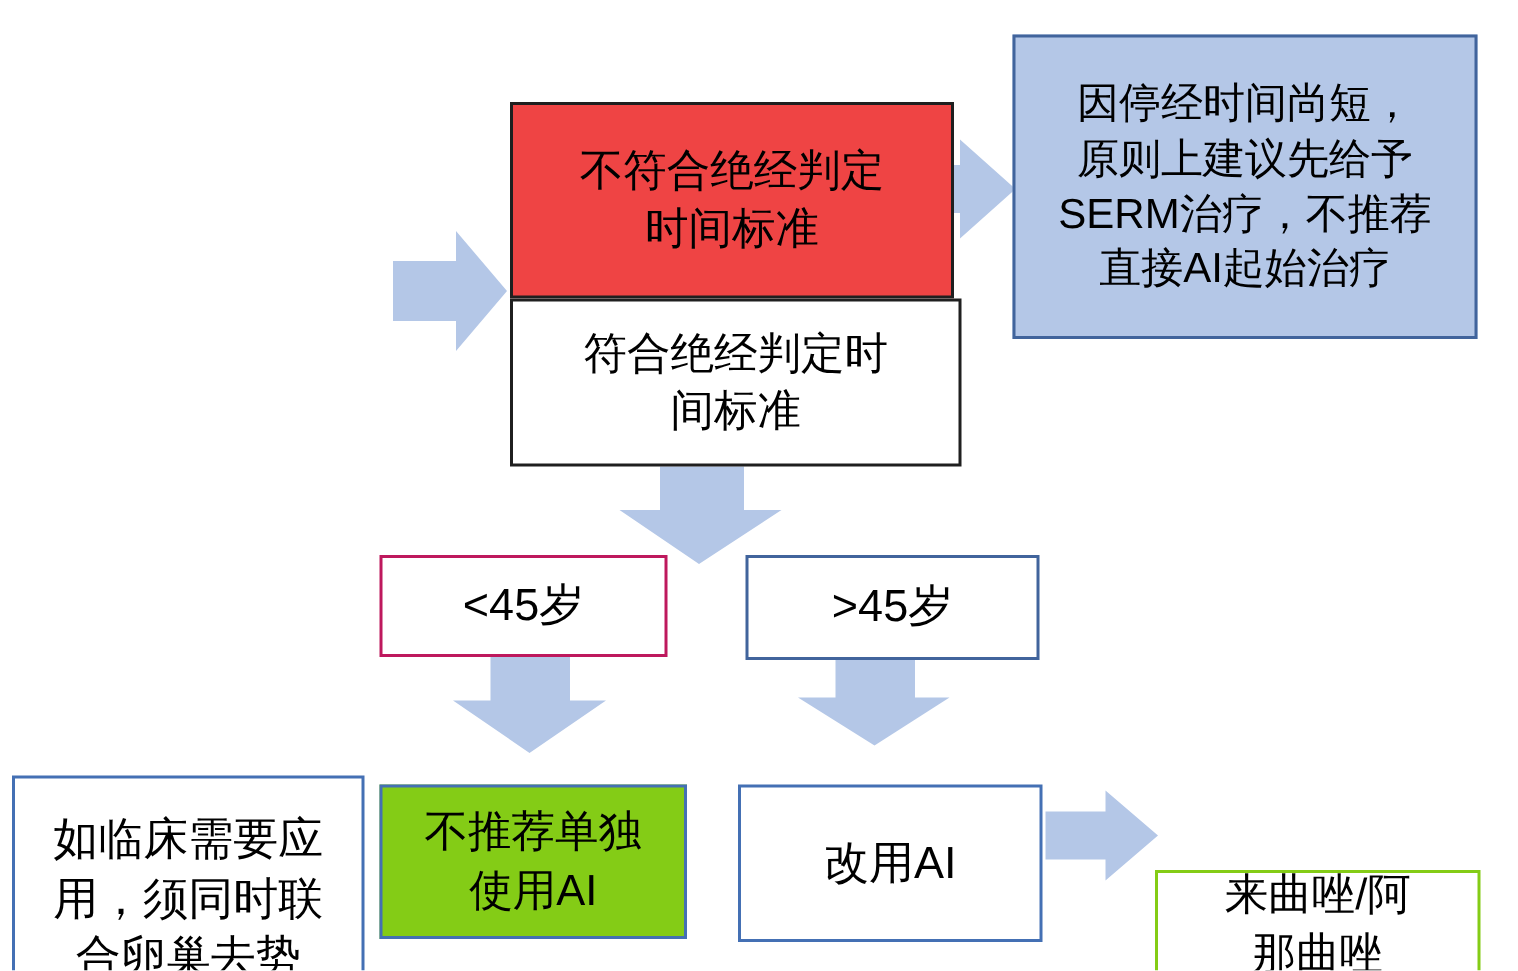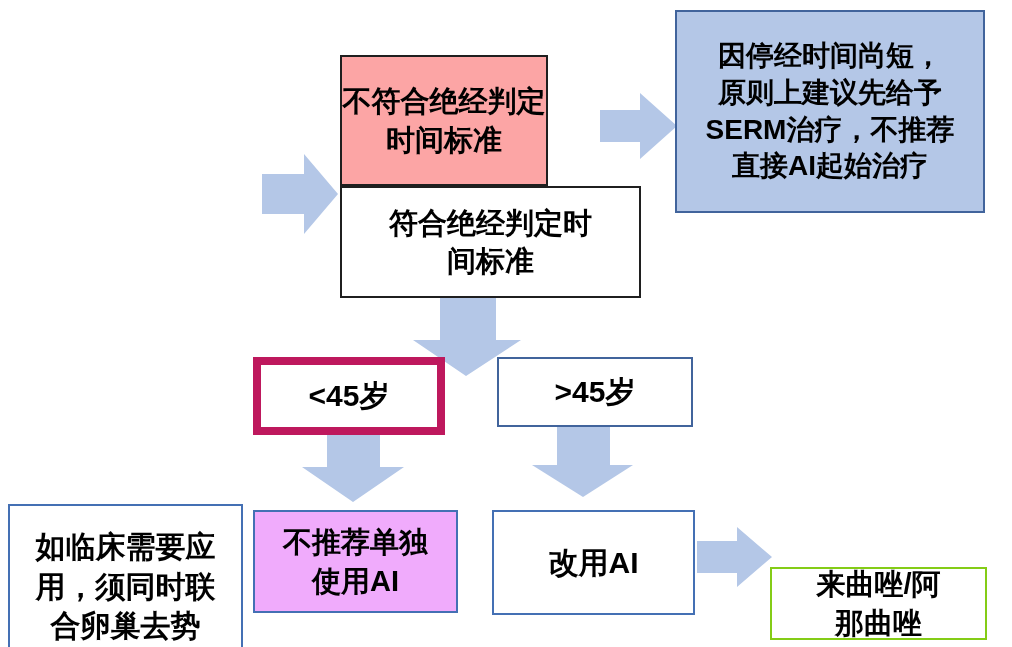--- a/index.html
+++ b/index.html
@@ -19,78 +19,79 @@
     z-index: 1;
   }
   .node {
     position: absolute;
     z-index: 2;
     display: flex;
     align-items: center;
     justify-content: center;
     text-align: center;
     box-sizing: border-box;
-    font-weight: bold;
+    font-weight: normal;
     white-space: pre-line;
     line-height: 1.32;
+    margin-top: 13px;
   }
   .start-circle {
     left: 60px; top: 102px;
     width: 203px; height: 196px;
     border-radius: 50%;
     background: #FDF2CC;
     border: 2px solid #4C72B8;
     font-size: 29px;
   }
   .box-not-meet {
     left: 340px; top: 55px;
-    width: 208px; height: 131px;
-    background: #fca5a5;
+    width: 296px; height: 131px;
+    background: #ef4444;
     border: 2.5px solid #1F1F1F;
     font-size: 29px;
   }
   .box-meet {
     left: 340px; top: 186px;
     width: 301px; height: 112px;
     background: #FFFFFF;
     border: 2.5px solid #1F1F1F;
     font-size: 29px;
   }
   .box-serm {
     left: 675px; top: 10px;
     width: 310px; height: 203px;
     background: #B4C7E7;
     border: 2.5px solid #41649C;
     font-size: 28px;
   }
   .box-under45 {
     left: 253px; top: 357px;
-    width: 192px; height: 78px;
+    width: 192px; height: 68px;
     background: #FFFFFF;
-    border: 8px solid #be185d;
+    border: 2px solid #be185d;
     font-size: 30px;
   }
   .box-over45 {
     left: 497px; top: 357px;
     width: 196px; height: 70px;
     background: #FFFFFF;
     border: 2px solid #41649C;
     font-size: 30px;
   }
   .box-ovarian {
     left: 8px; top: 504px;
     width: 235px; height: 165px;
     background: #FFFFFF;
     border: 2px solid #4470B4;
     font-size: 30px;
   }
   .box-no-ai-alone {
     left: 253px; top: 510px;
     width: 205px; height: 103px;
-    background: #f0abfc;
+    background: #84cc16;
     border: 2px solid #4470B4;
     font-size: 29px;
   }
   .box-switch-ai {
     left: 492px; top: 510px;
     width: 203px; height: 105px;
     background: #FFFFFF;
     border: 2px solid #4470B4;
     font-size: 30px;
   }

